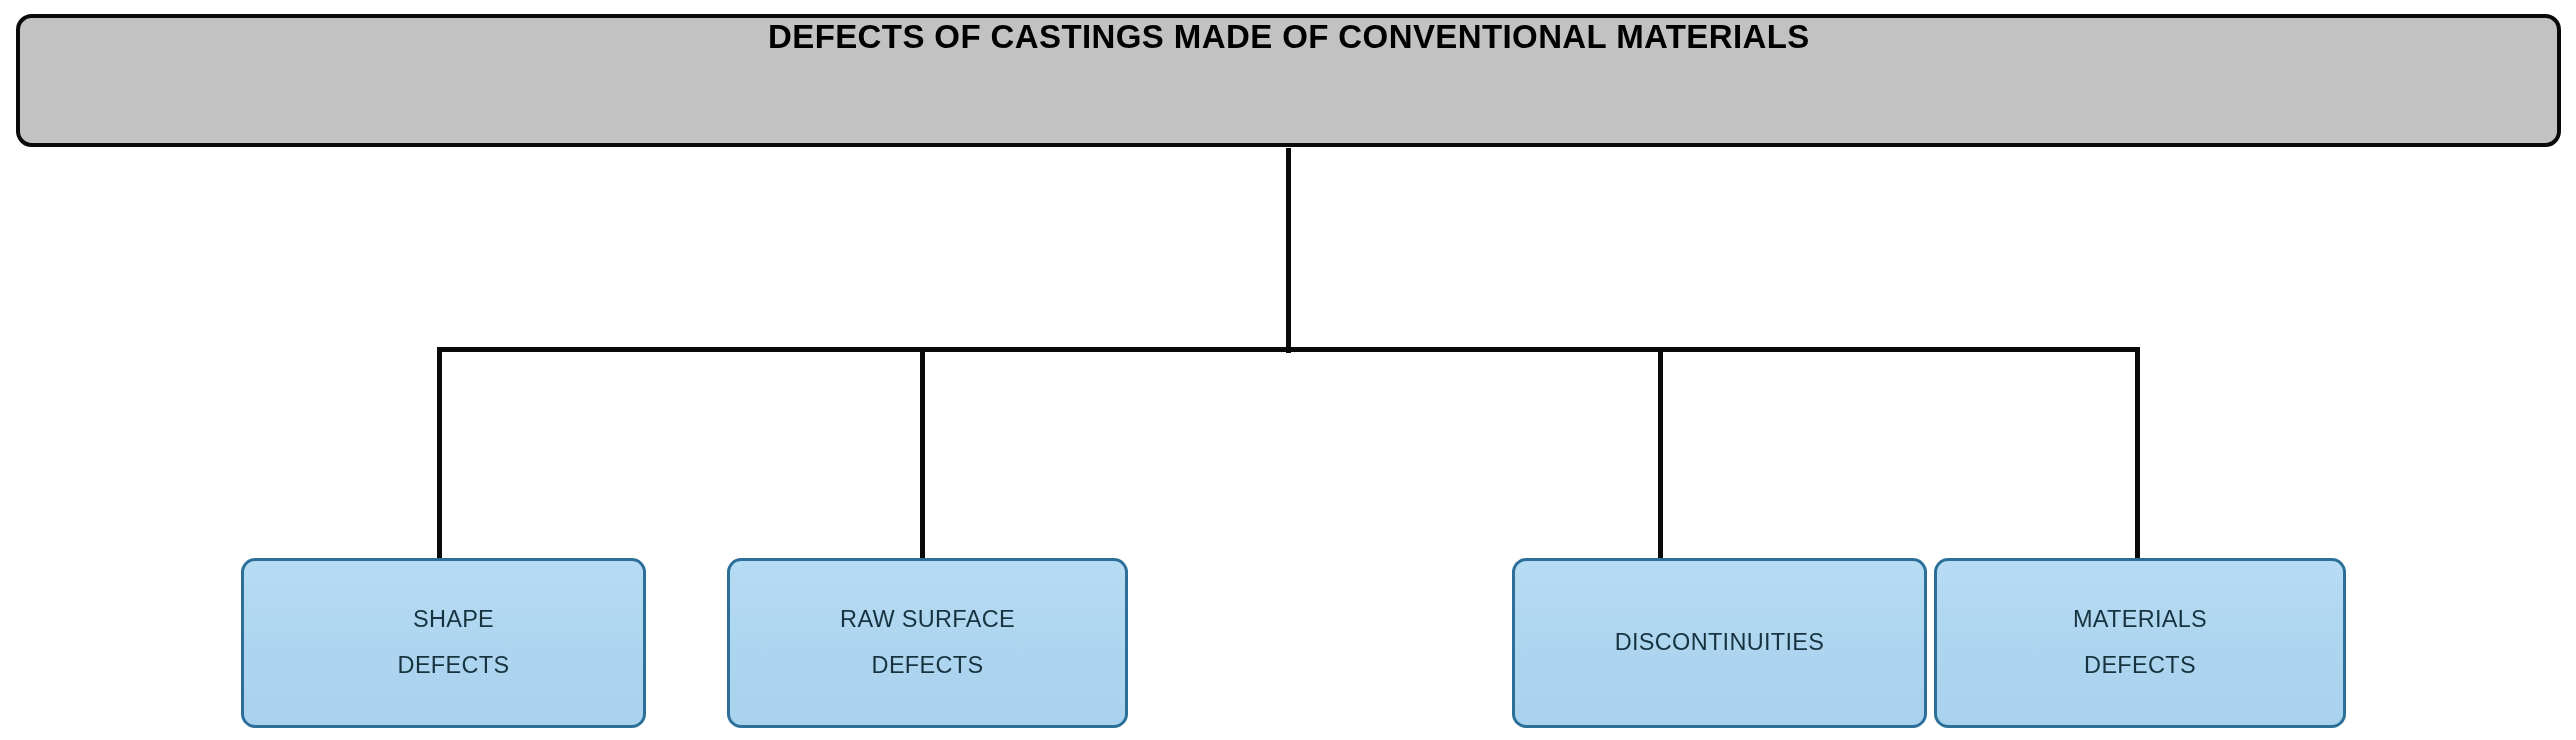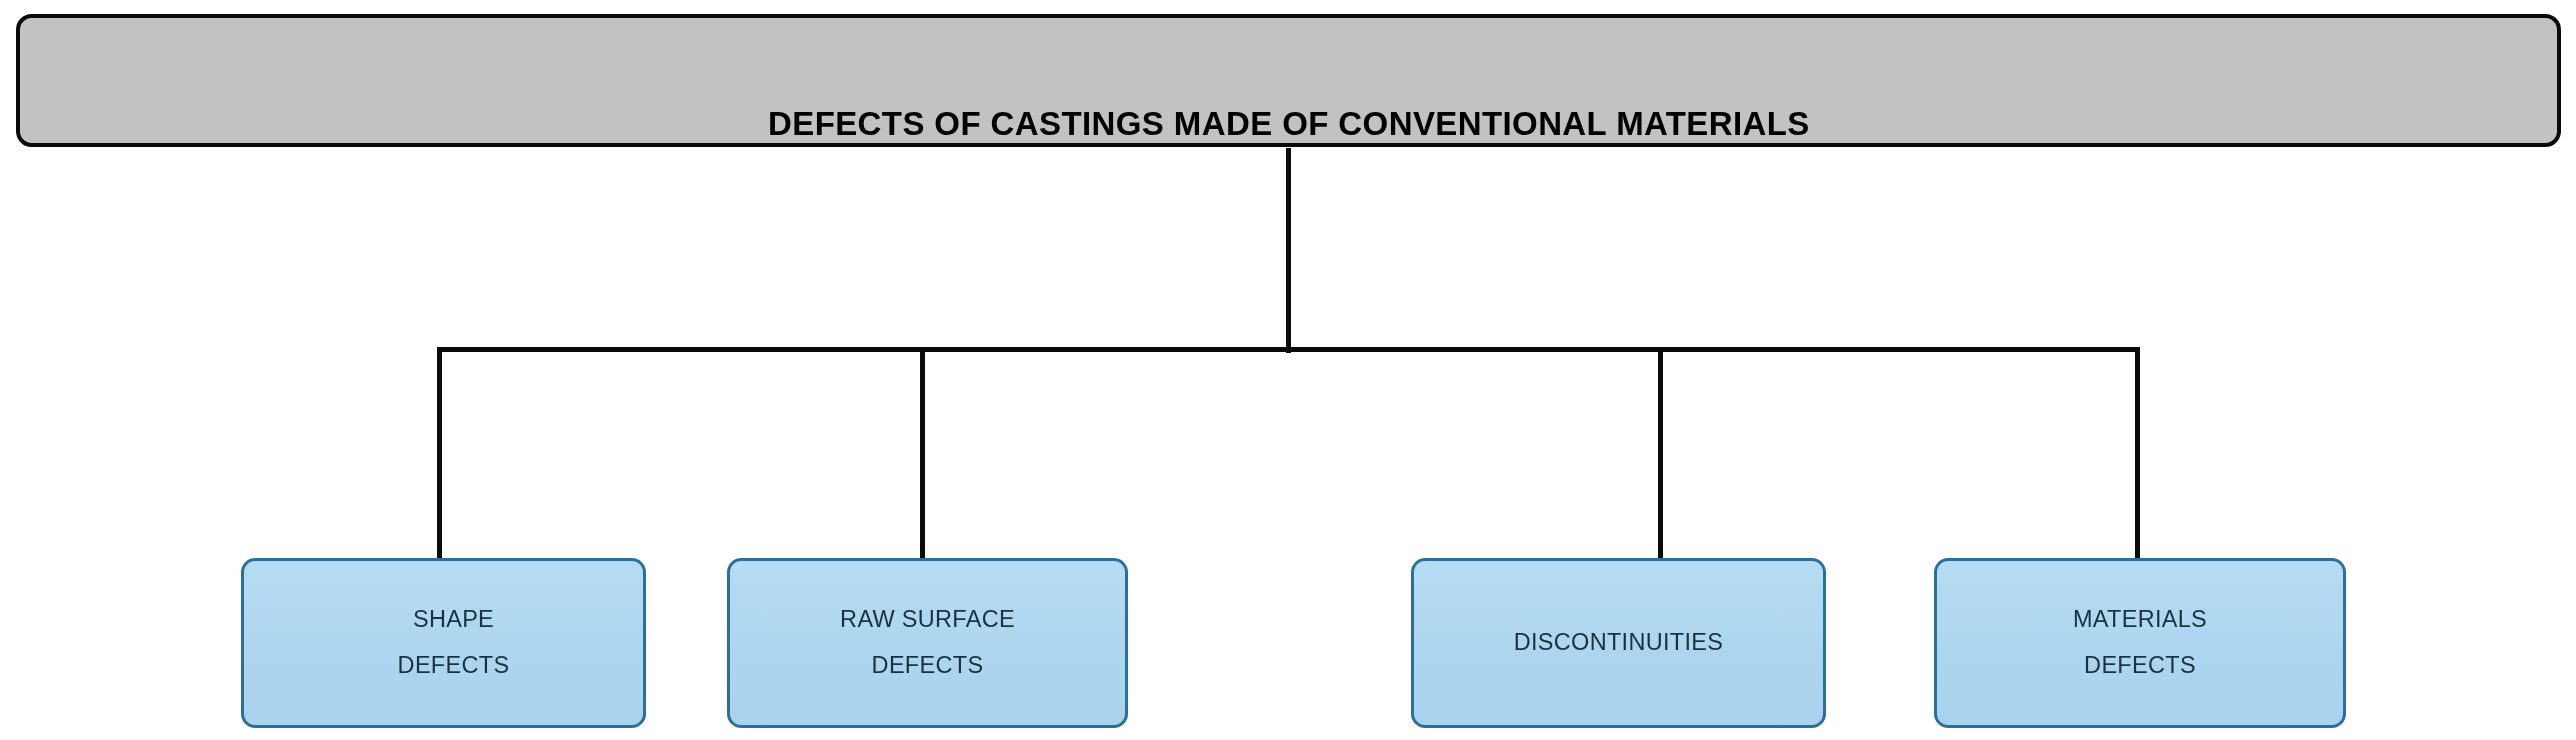--- a/index.html
+++ b/index.html
@@ -23,21 +23,21 @@
     position: absolute;
     left: 16.4px;
     top: 14.3px;
     width: 2545px;
     height: 133px;
     box-sizing: border-box;
     background: #c2c2c2;
     border: 4.3px solid #0a0a0a;
     border-radius: 15.7px;
     display: flex;
-    align-items: flex-end;
+    align-items: flex-start;
     justify-content: center;
   }
   .root-label {
     font-size: 33px;
     font-weight: bold;
     letter-spacing: 0.4px;
     color: #000000;
     text-align: center;
     white-space: nowrap;
     user-select: none;
@@ -74,21 +74,21 @@
     line-height: 1.95;
     color: #17333f;
     text-align: center;
     white-space: nowrap;
     letter-spacing: 0.3px;
     user-select: none;
   }
 
   .leaf-1 { left: 241px;  width: 405px; padding-left: 20px; }
   .leaf-2 { left: 727px; width: 401px; }
-  .leaf-3 { left: 1411px; width: 415px; }
+  .leaf-3 { left: 1512px; width: 415px; }
   .leaf-4 { left: 1934px; width: 412px; }
 </style>
 </head>
 <body>
 
 <div id="canvas">
 
   <div class="root-node">
     <div class="root-label">DEFECTS OF CASTINGS MADE OF CONVENTIONAL MATERIALS</div>
   </div>

